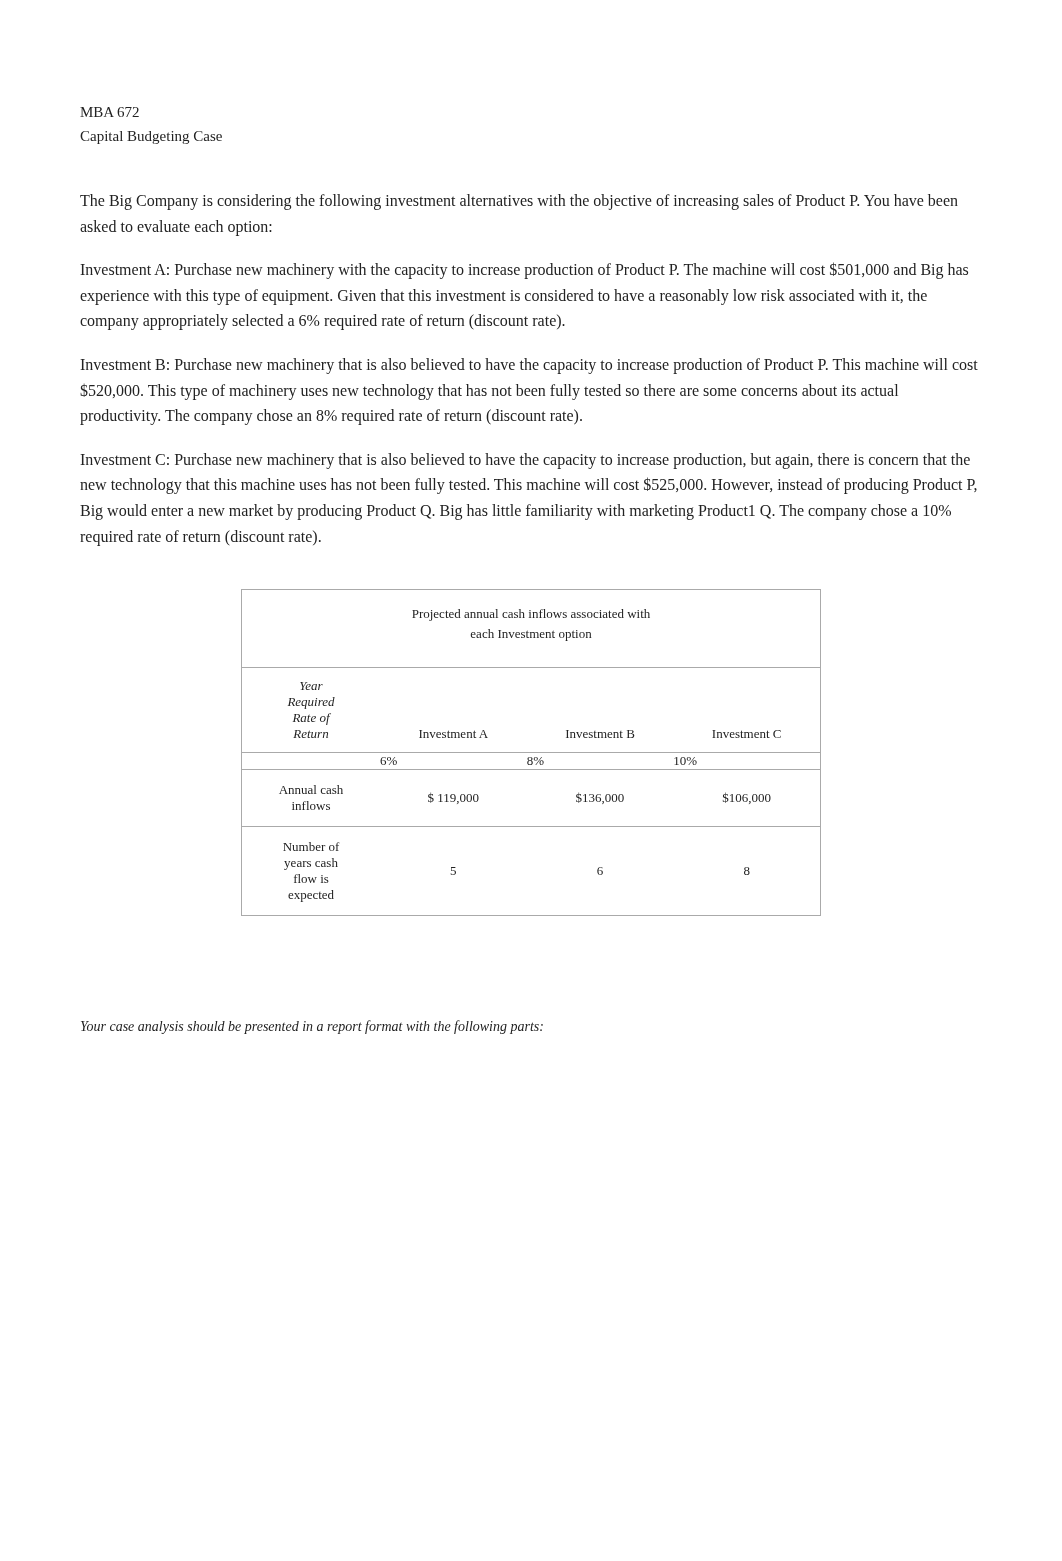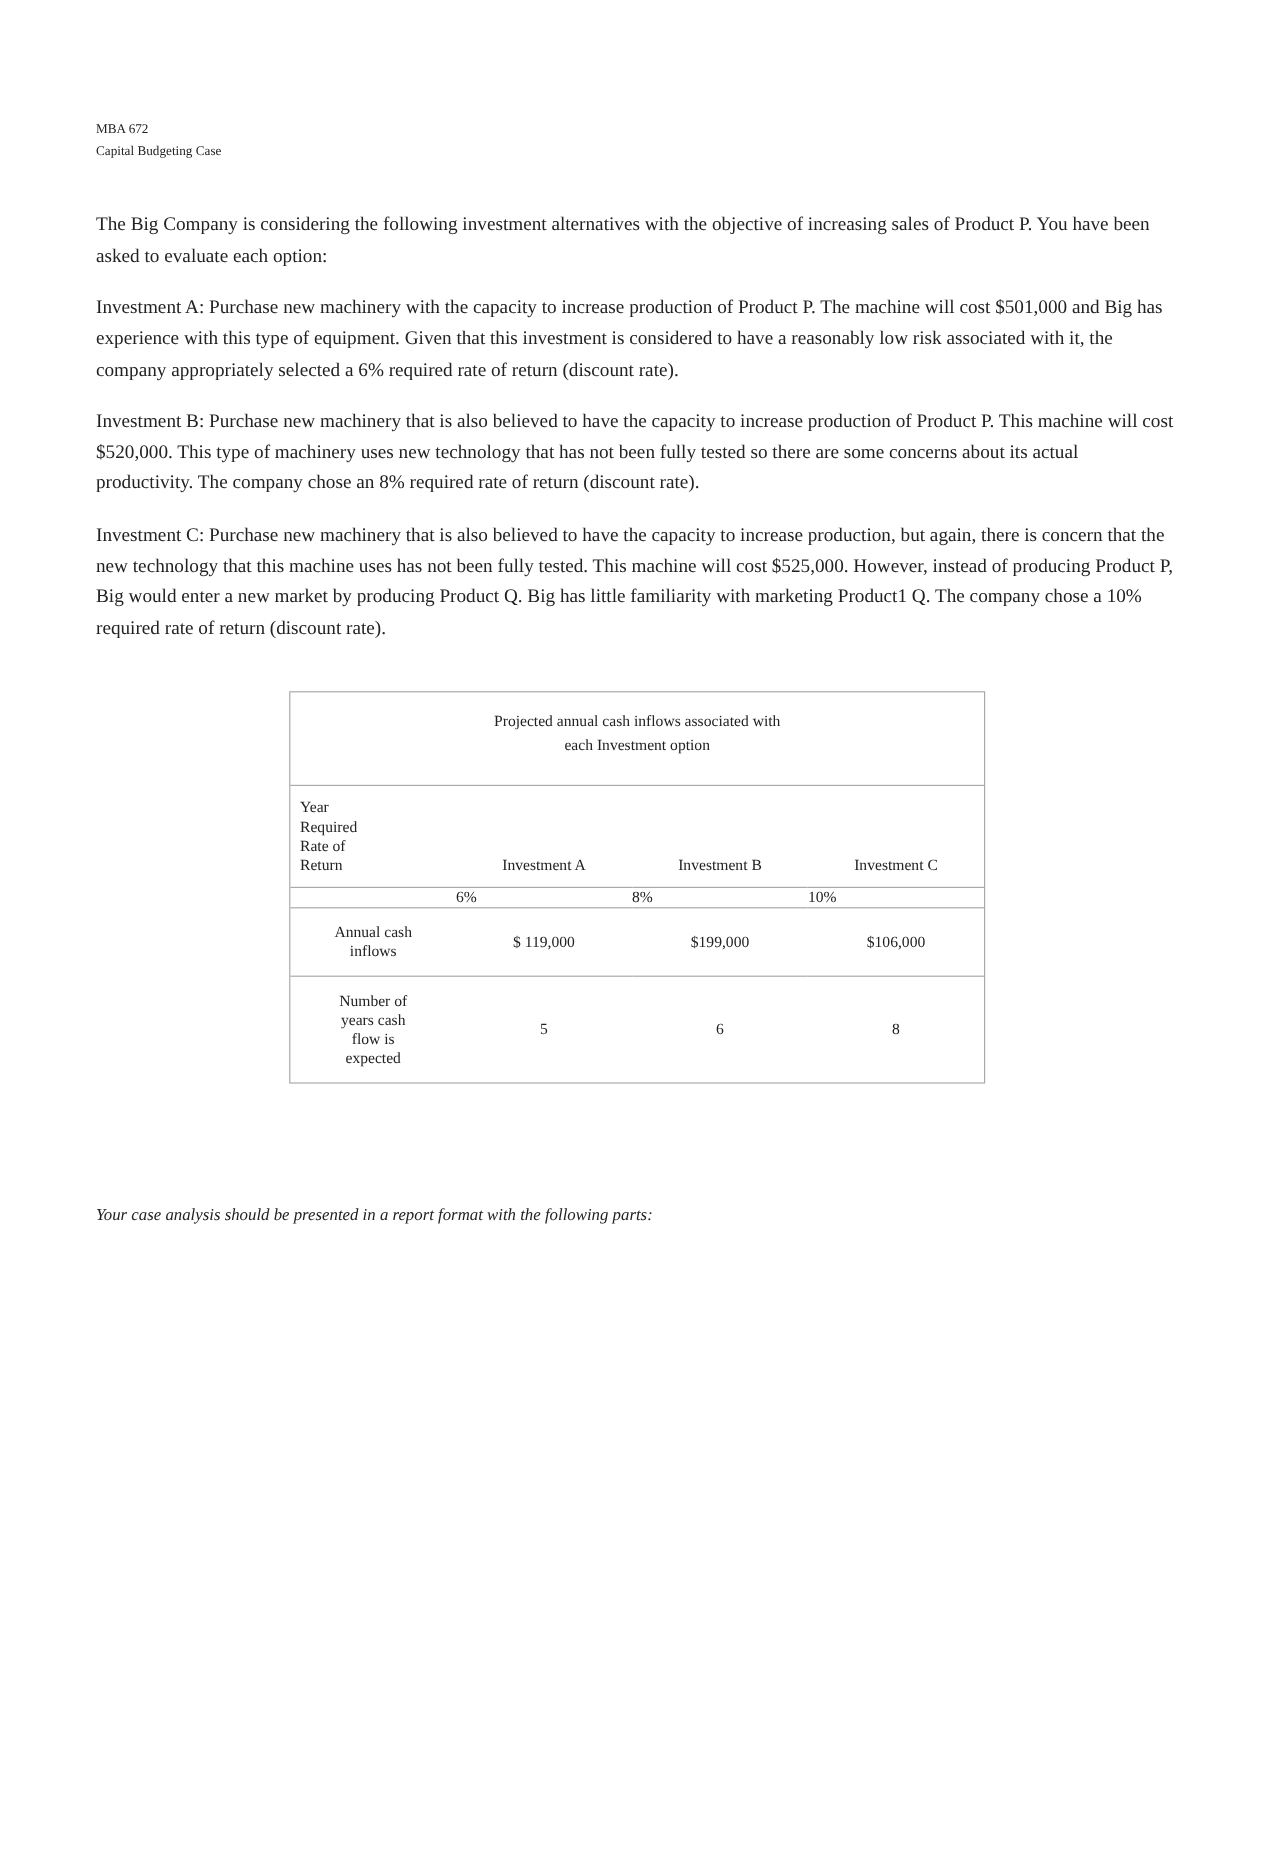--- a/index.html
+++ b/index.html
@@ -20,21 +20,21 @@
     .page {
       padding: 100px 80px 80px 80px;
       max-width: 1062px;
     }
 
     .title-section {
       margin-bottom: 40px;
     }
 
     .title-line {
-      font-size: 11px;
+      font-size: 15px;
       line-height: 1.6;
     }
 
     .intro-paragraph {
       margin-bottom: 18px;
       font-size: 16px;
       line-height: 1.6;
       text-align: left;
     }
 
@@ -64,21 +64,22 @@
 
     table thead tr th {
       padding: 10px 8px;
       text-align: center;
       font-weight: normal;
       border-bottom: 1px solid #aaa;
       vertical-align: bottom;
     }
 
     table thead tr th:first-child {
-      text-align: left;
+      text-align: center;
+      font-style: italic;
     }
 
     table tbody tr td {
       padding: 12px 8px;
       text-align: center;
       vertical-align: middle;
       border-bottom: 1px solid #aaa;
     }
 
     table tbody tr:last-child td {
@@ -139,21 +140,21 @@
             <td></td>
             <td>6%</td>
             <td>8%</td>
             <td>10%</td>
           </tr>
         </thead>
         <tbody>
           <tr>
             <td>Annual cash<br>inflows</td>
             <td>$ 119,000</td>
-            <td>$199,000</td>
+            <td>$136,000</td>
             <td>$106,000</td>
           </tr>
           <tr>
             <td>Number of<br>years cash<br>flow is<br>expected</td>
             <td>5</td>
             <td>6</td>
             <td>8</td>
           </tr>
         </tbody>
       </table>

